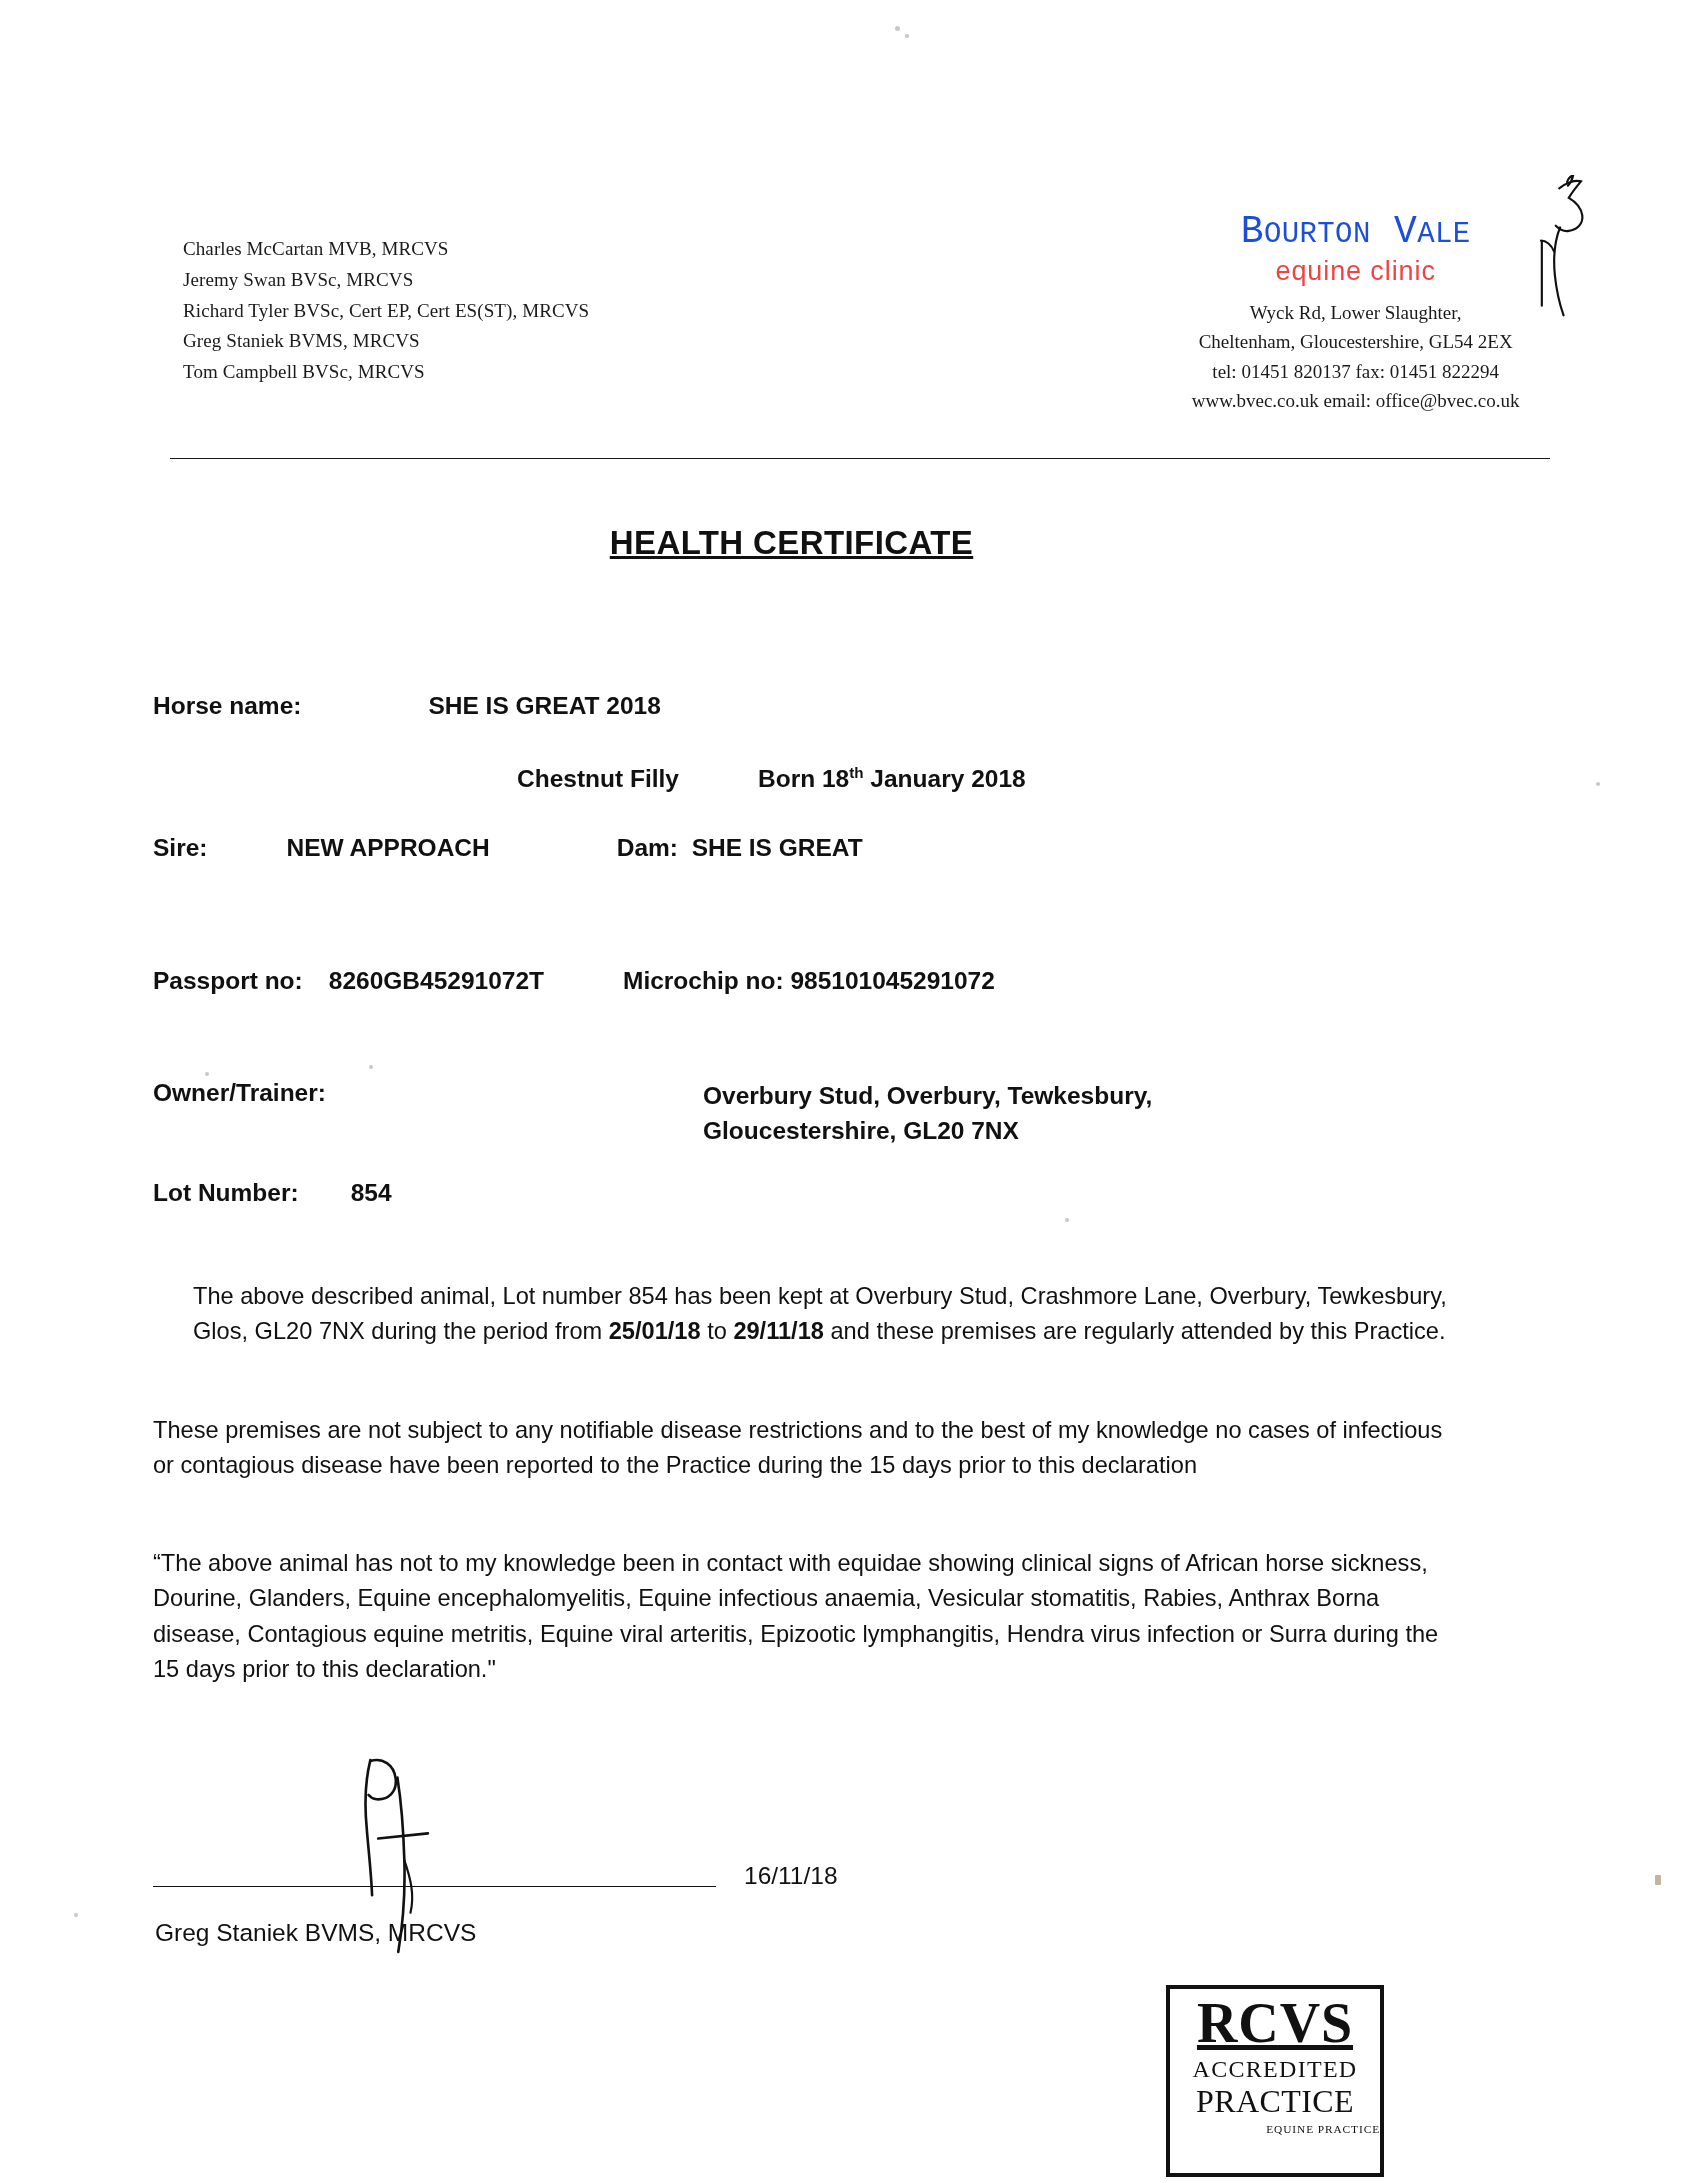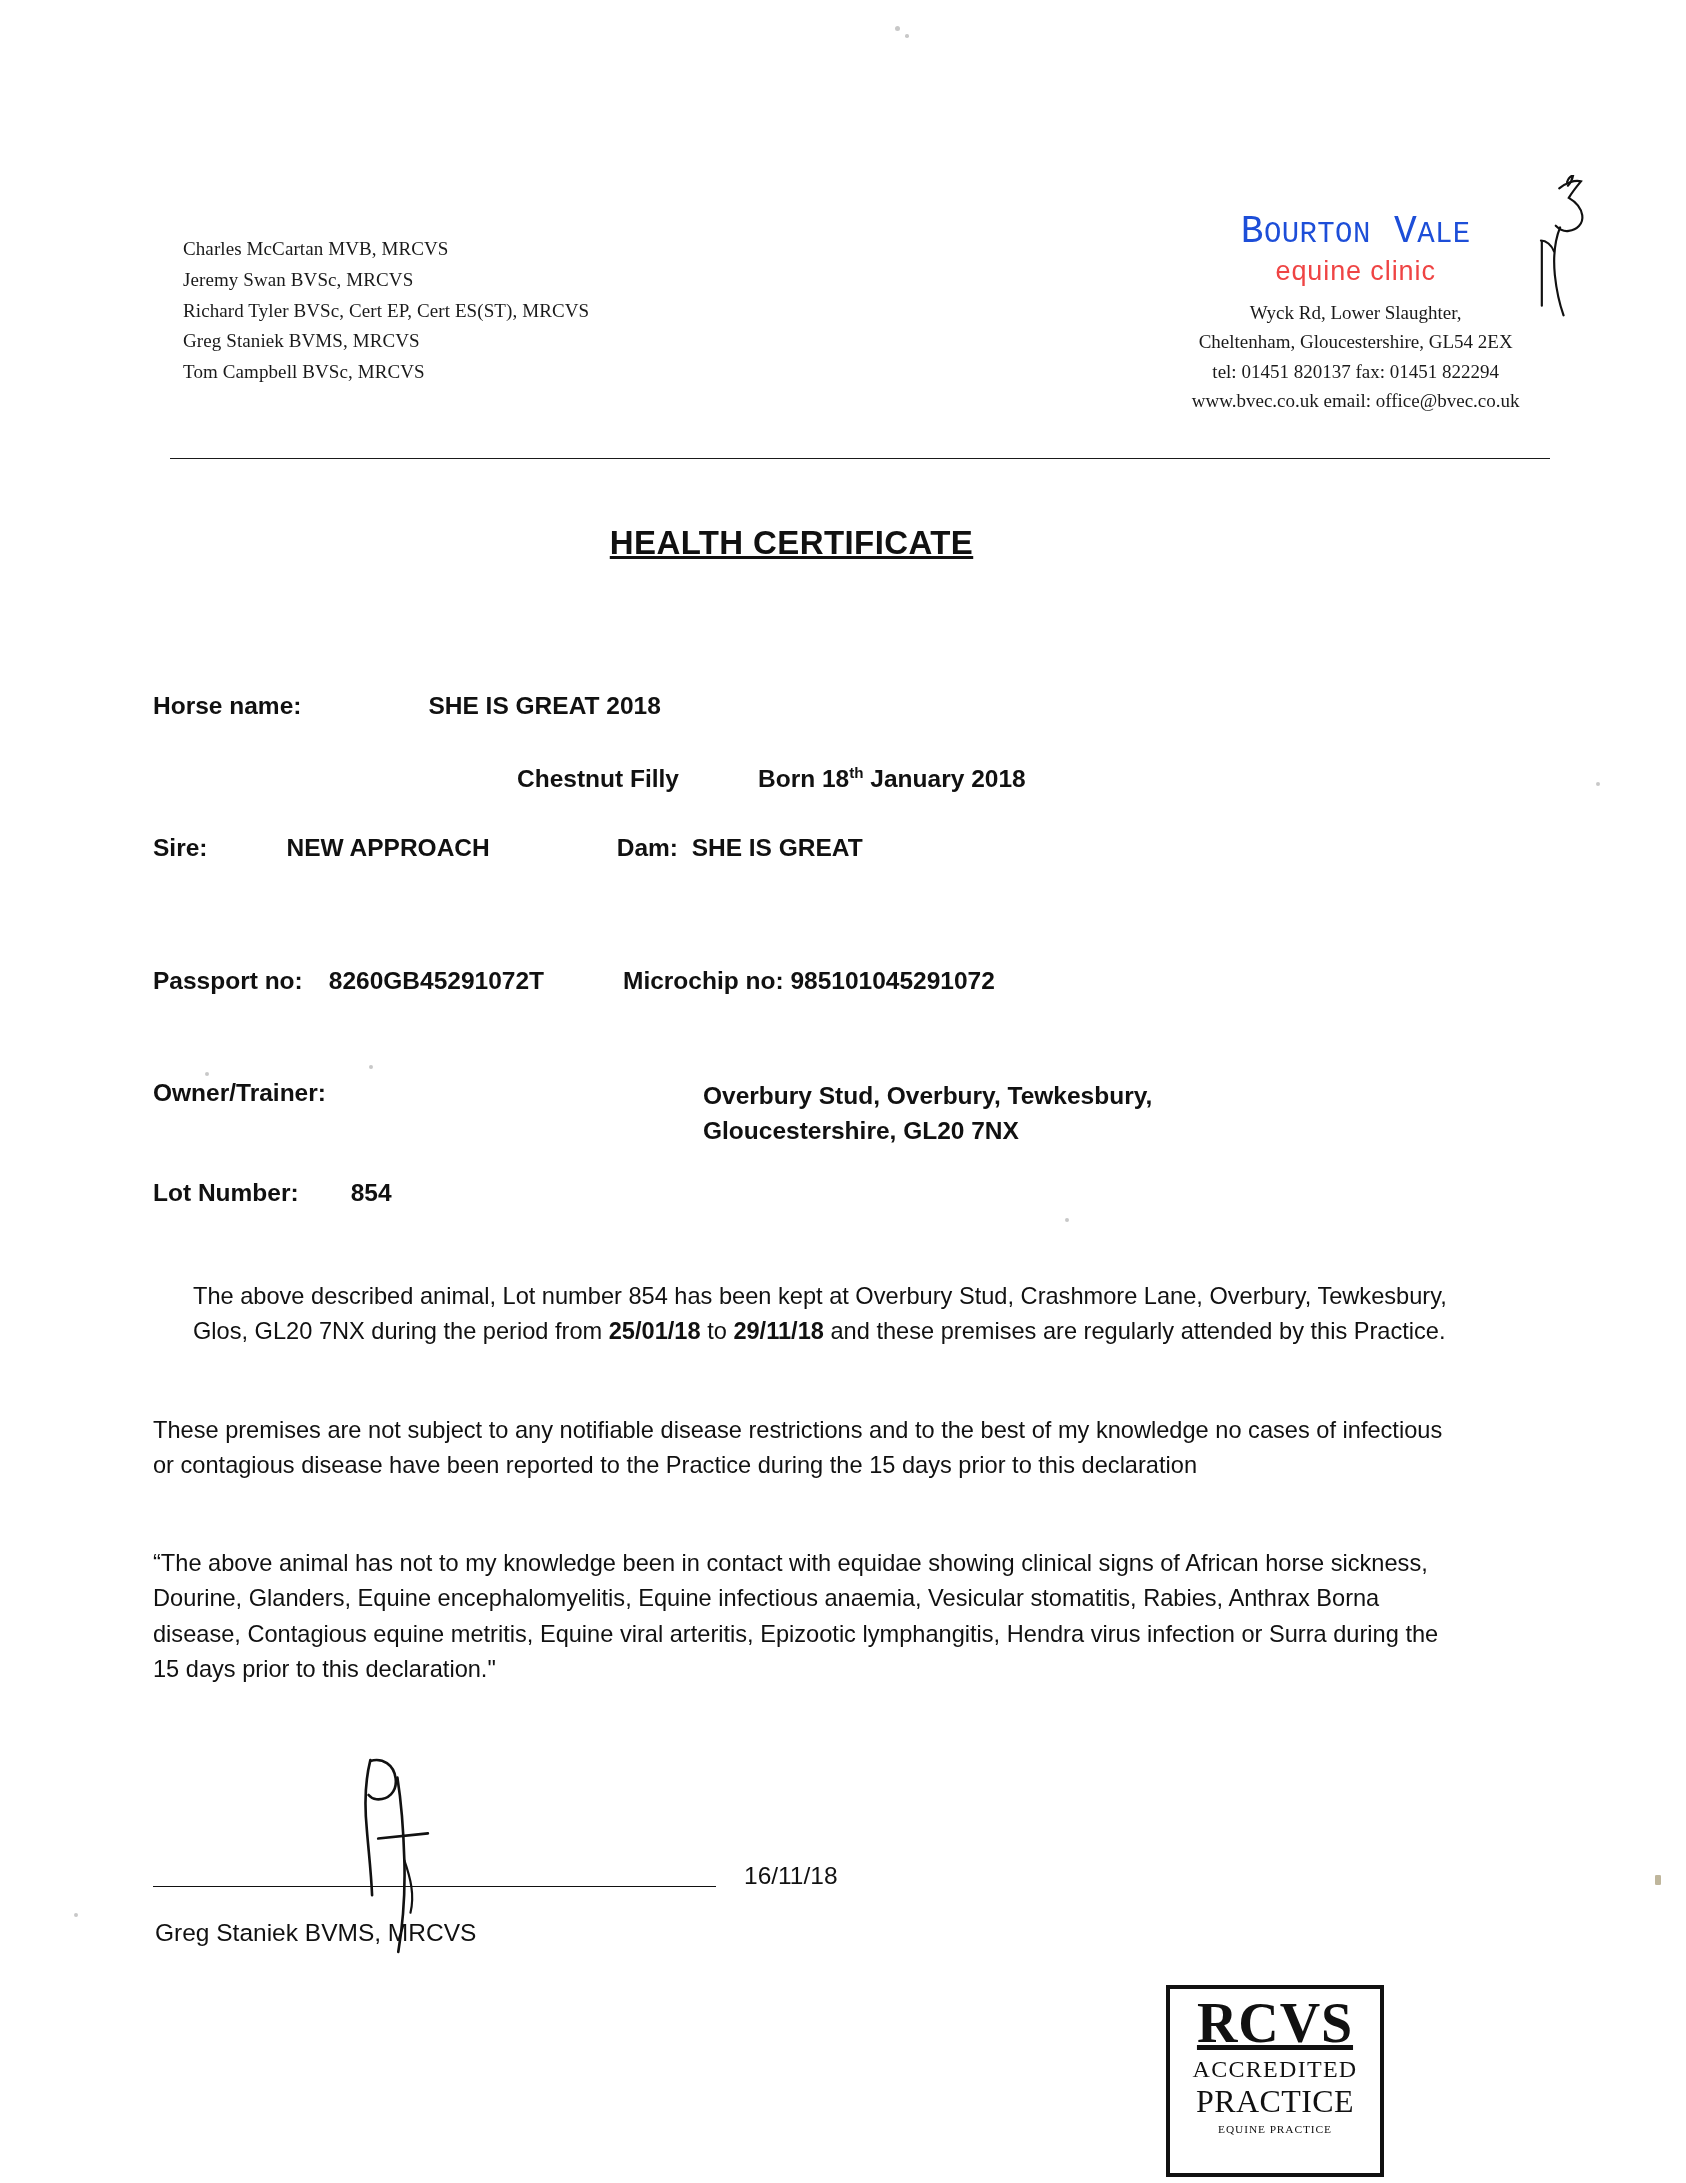--- a/index.html
+++ b/index.html
@@ -213,20 +213,21 @@
     letter-spacing: 0.4px;
     color: #111;
     margin-top: 0.9px;
   }
   .rcvs-l4 {
     font-family: "Liberation Serif", serif;
     font-size: 11.4px;
     letter-spacing: 0.9px;
     color: #111;
     margin-top: 2.6px;
+    text-align: right;
   }
   
   .speck {
     position: absolute;
     background: #9a9a9a;
     border-radius: 50%;
     opacity: .55;
   }
   sup { font-size: 0.62em; vertical-align: super; }
 </style>

